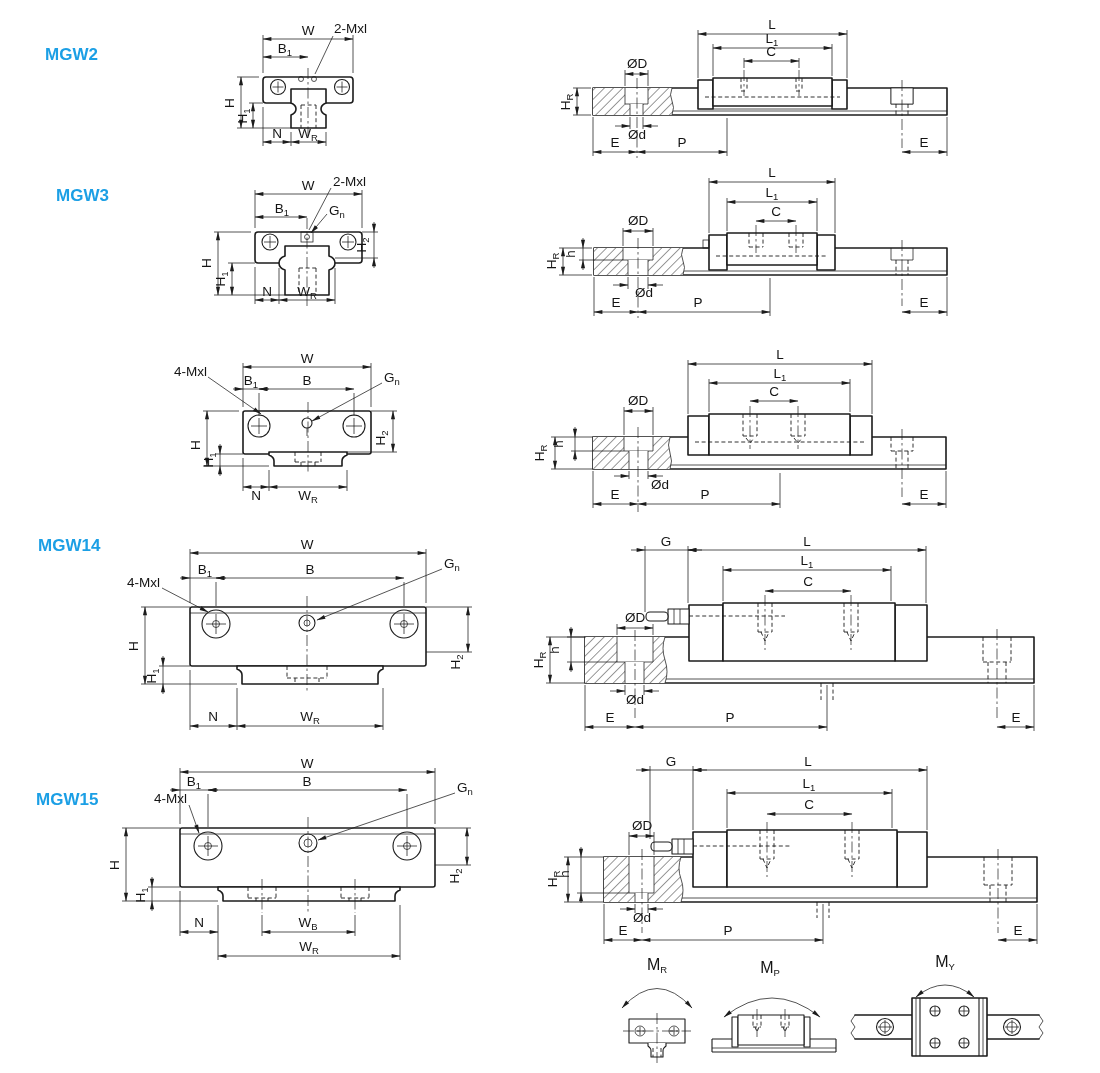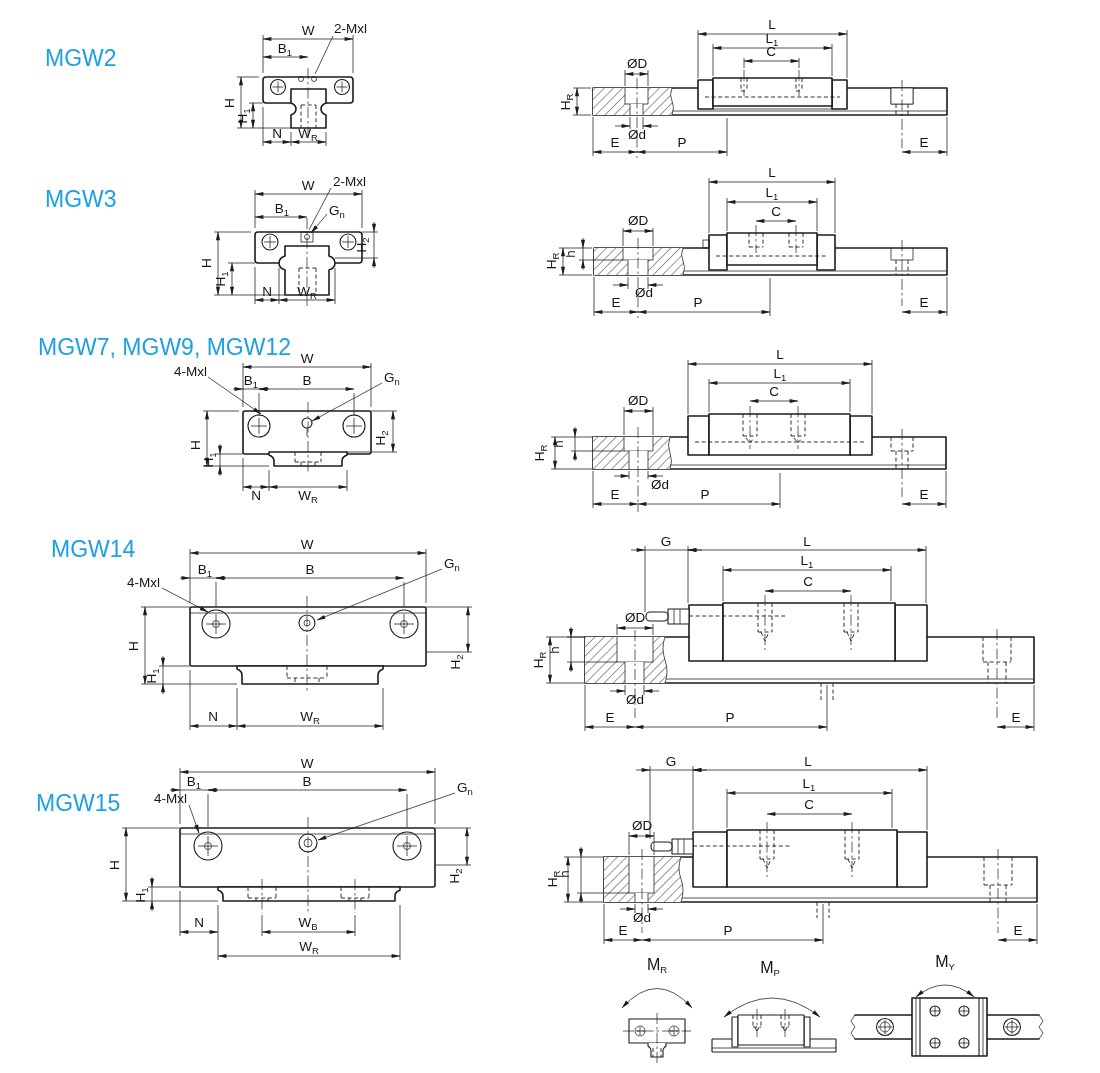--- a/index.html
+++ b/index.html
@@ -1,18 +1,18 @@
 <!DOCTYPE html>
 <html><head>
 <meta charset="utf-8">
 <style>
   html,body{margin:0;padding:0;background:#fff;}
   .canvas{position:relative;width:1100px;height:1073px;background:#fff;overflow:hidden;
           font-family:"Liberation Sans",sans-serif;}
-  .heading{position:absolute;color:#1b9fe5;font-weight:normal;font-size:23px;white-space:nowrap;}
+  .heading{position:absolute;color:#1b9fe5;font-weight:bold;font-size:17px;white-space:nowrap;}
   svg{position:absolute;overflow:visible;}
   .o{fill:none;stroke:#1c1c1c;stroke-width:1.6;stroke-linejoin:round;stroke-linecap:round;}
   .o2{fill:none;stroke:#1c1c1c;stroke-width:1.1;stroke-linejoin:round;}
   .t{fill:none;stroke:#1c1c1c;stroke-width:0.75;}
   .dim{fill:none;stroke:#1c1c1c;stroke-width:0.75;}
   .cl{fill:none;stroke:#1c1c1c;stroke-width:0.7;stroke-dasharray:11 3 2.5 3;}
   .hd{fill:none;stroke:#1c1c1c;stroke-width:0.9;stroke-dasharray:4 2.6;}
   .wf{fill:#ffffff;}
   text{fill:#141414;font-size:13.5px;font-family:"Liberation Sans",sans-serif;text-anchor:middle;}
   text .sub{font-size:9.5px;}
@@ -30,23 +30,22 @@
       <path d="M0.5,1.4 L11.5,4 L0.5,6.6 Z" fill="#1c1c1c"></path>
     </marker>
     <pattern id="hat" patternUnits="userSpaceOnUse" width="6.5" height="6.5" patternTransform="rotate(45)">
       <rect width="6.5" height="6.5" fill="#fff"></rect>
       <line x1="0" y1="0" x2="0" y2="6.5" stroke="#1c1c1c" stroke-width="0.9"></line>
     </pattern>
   </defs>
 </svg>
 
 <div class="heading" style="left:45px;top:45px">MGW2</div>
-<div class="heading" style="left:45px;top:186px">MGW3</div>
-<div class="heading" style="left:38px;top:334px">MGW7, MGW9, MGW12</div>
-<div class="heading" style="left:51px;top:536px">MGW14</div>
+<div class="heading" style="left:56px;top:186px">MGW3</div>
+<div class="heading" style="left:38px;top:536px">MGW14</div>
 <div class="heading" style="left:36px;top:790px">MGW15</div>
 
 <svg style="left:225px;top:8px" width="200" height="150">
   <g>
     <rect class="o" x="38" y="69" width="90" height="26" rx="3"></rect>
     <circle class="o2" cx="53" cy="79" r="7.5"></circle>
         <path class="t" d="M47.5,79 H58.5 M53,73.5 V84.5"></path>
     <circle class="o2" cx="117" cy="79" r="7.5"></circle>
         <path class="t" d="M111.5,79 H122.5 M117,73.5 V84.5"></path>
     <circle class="t" cx="76" cy="71" r="2.5"></circle>

